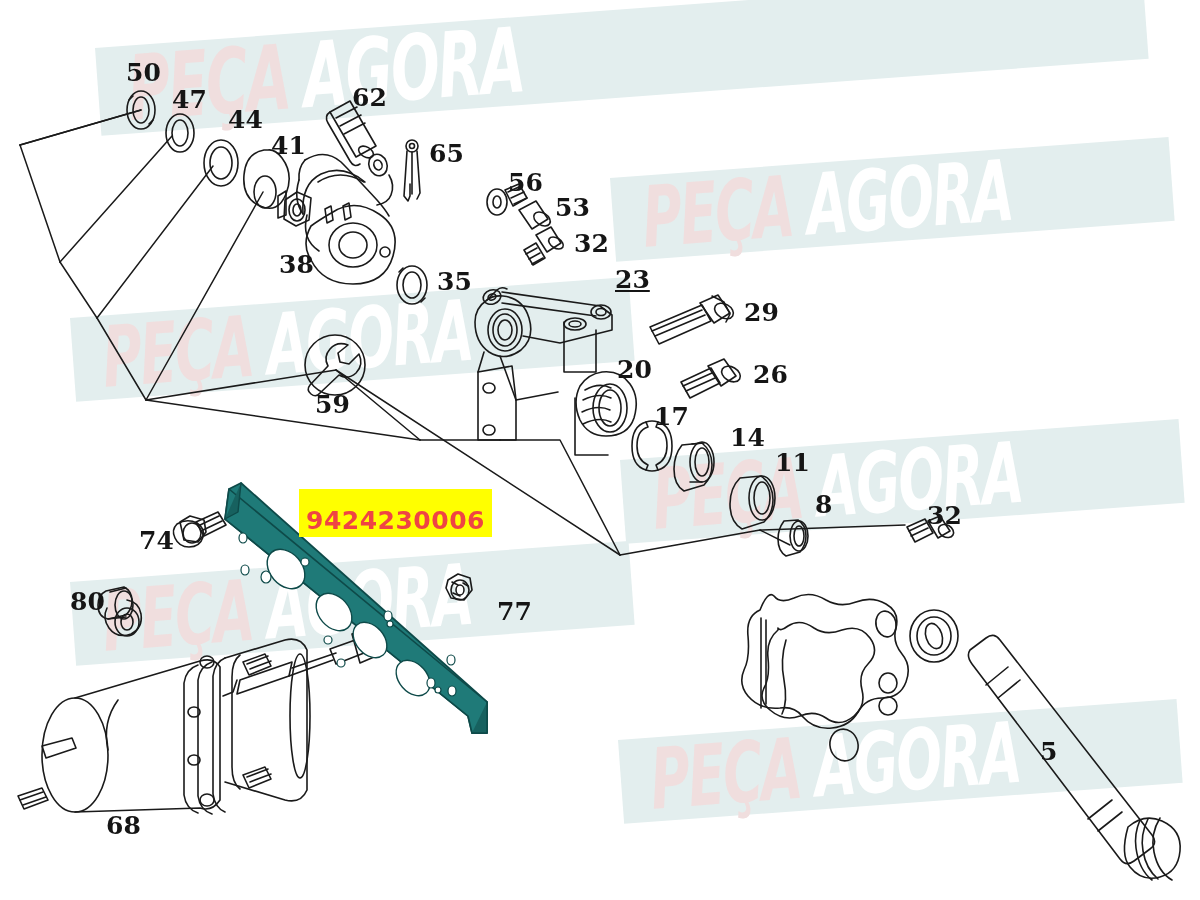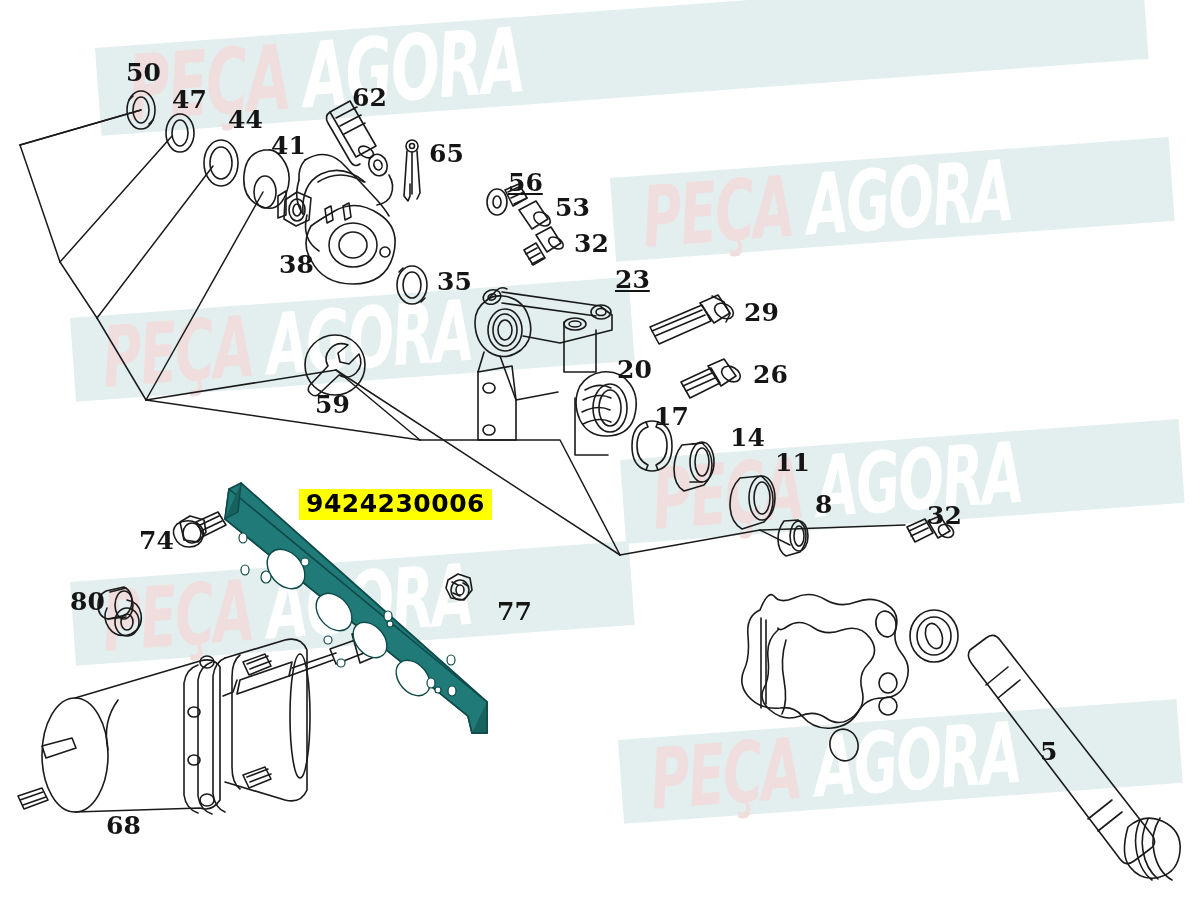--- a/index.html
+++ b/index.html
@@ -45,26 +45,26 @@
     white-space:nowrap;
     line-height:1;
     user-select:none;
   }
   .lbl.big{font-size:25px;}
   
   #pn{
     position:absolute;
     left:299px;top:489px;
     background:#ffff00;
-    color:#000000;
+    color:#ef4444;
     font-family:"DejaVu Sans", sans-serif;
     font-weight:bold;
     font-size:25px;
     letter-spacing:0.5px;
-    padding:2px 7px 4px 7px;
+    padding:19px 7px 4px 7px;
     line-height:1;
   }
 </style>
 </head>
 <body>
 
 <div id="stage">
 
   <div class="wm" style="left:95px; top:48px; width:1050px; height:88px; font-size:0;">
     <span class="pe" style="font-size:62px;">PEÇA</span>
@@ -398,21 +398,21 @@
 
     </g>
   </svg>
 
   <div class="lbl big" style="left:126px; top:60px;">50</div>
   <div class="lbl big" style="left:172px; top:87px;">47</div>
   <div class="lbl big" style="left:228px; top:107px;">44</div>
   <div class="lbl big" style="left:271px; top:133px;">41</div>
   <div class="lbl big" style="left:352px; top:85px;">62</div>
   <div class="lbl big" style="left:429px; top:141px;">65</div>
-  <div class="lbl big" style="left:508px; top:170px;text-decoration:underline;">56</div>
+  <div class="lbl big" style="left:508px; top:170px;">56</div>
   <div class="lbl big" style="left:555px; top:195px;">53</div>
   <div class="lbl big" style="left:574px; top:231px;">32</div>
   <div class="lbl big" style="left:270px; top:252px;margin-left:9px;">38</div>
   <div class="lbl big" style="left:437px; top:269px;">35</div>
   <div class="lbl big" style="left:615px; top:267px;text-decoration:underline;">23</div>
   <div class="lbl big" style="left:744px; top:300px;">29</div>
   <div class="lbl big" style="left:753px; top:362px;">26</div>
   <div class="lbl big" style="left:617px; top:357px;">20</div>
   <div class="lbl big" style="left:654px; top:404px;">17</div>
   <div class="lbl big" style="left:730px; top:425px;">14</div>

